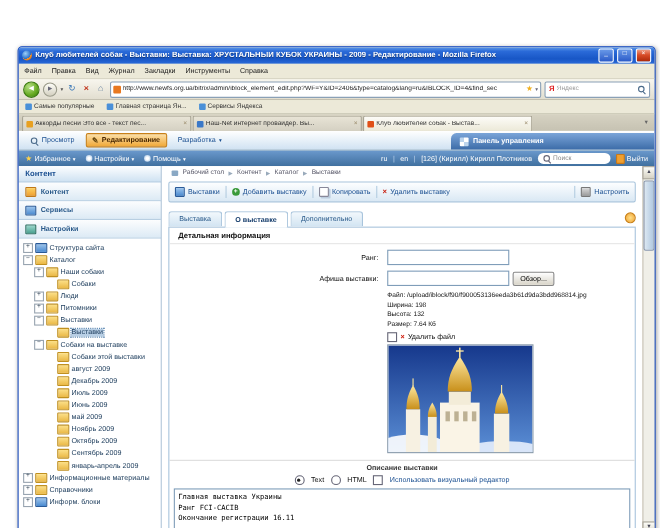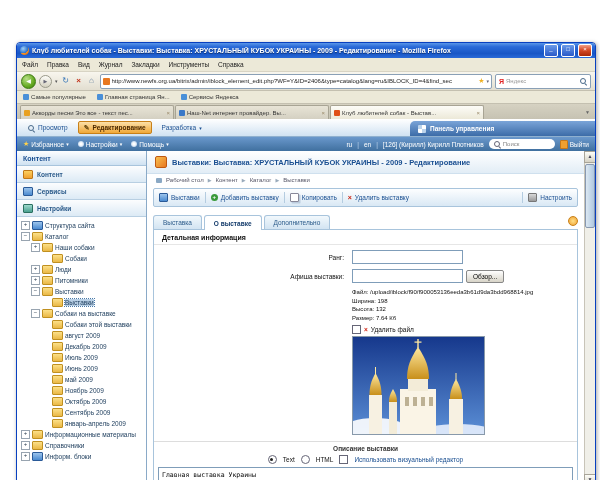--- a/index.html
+++ b/index.html
@@ -441,24 +441,20 @@
           </div>
         <div class="ti">
             <span class="exp">+</span>
             <span class="fold site"></span>
             <span class="tl">Информ. блоки</span>
           </div>
       </div>
     </div>
 
     <div class="main">
-      <div class="chead">
-        <span class="cico"></span>
-        <span class="ctitle">Выставки: Выставка: ХРУСТАЛЬНЫЙ КУБОК УКРАИНЫ - 2009 - Редактирование</span>
-      </div>
 
       <div class="crumbs">
         <span class="crico"></span>
         <span>Рабочий стол</span>
         <span class="crumbsep">▶</span>
         <span>Контент</span>
         <span class="crumbsep">▶</span>
         <span>Каталог</span>
         <span class="crumbsep">▶</span>
         <span>Выставки</span>

